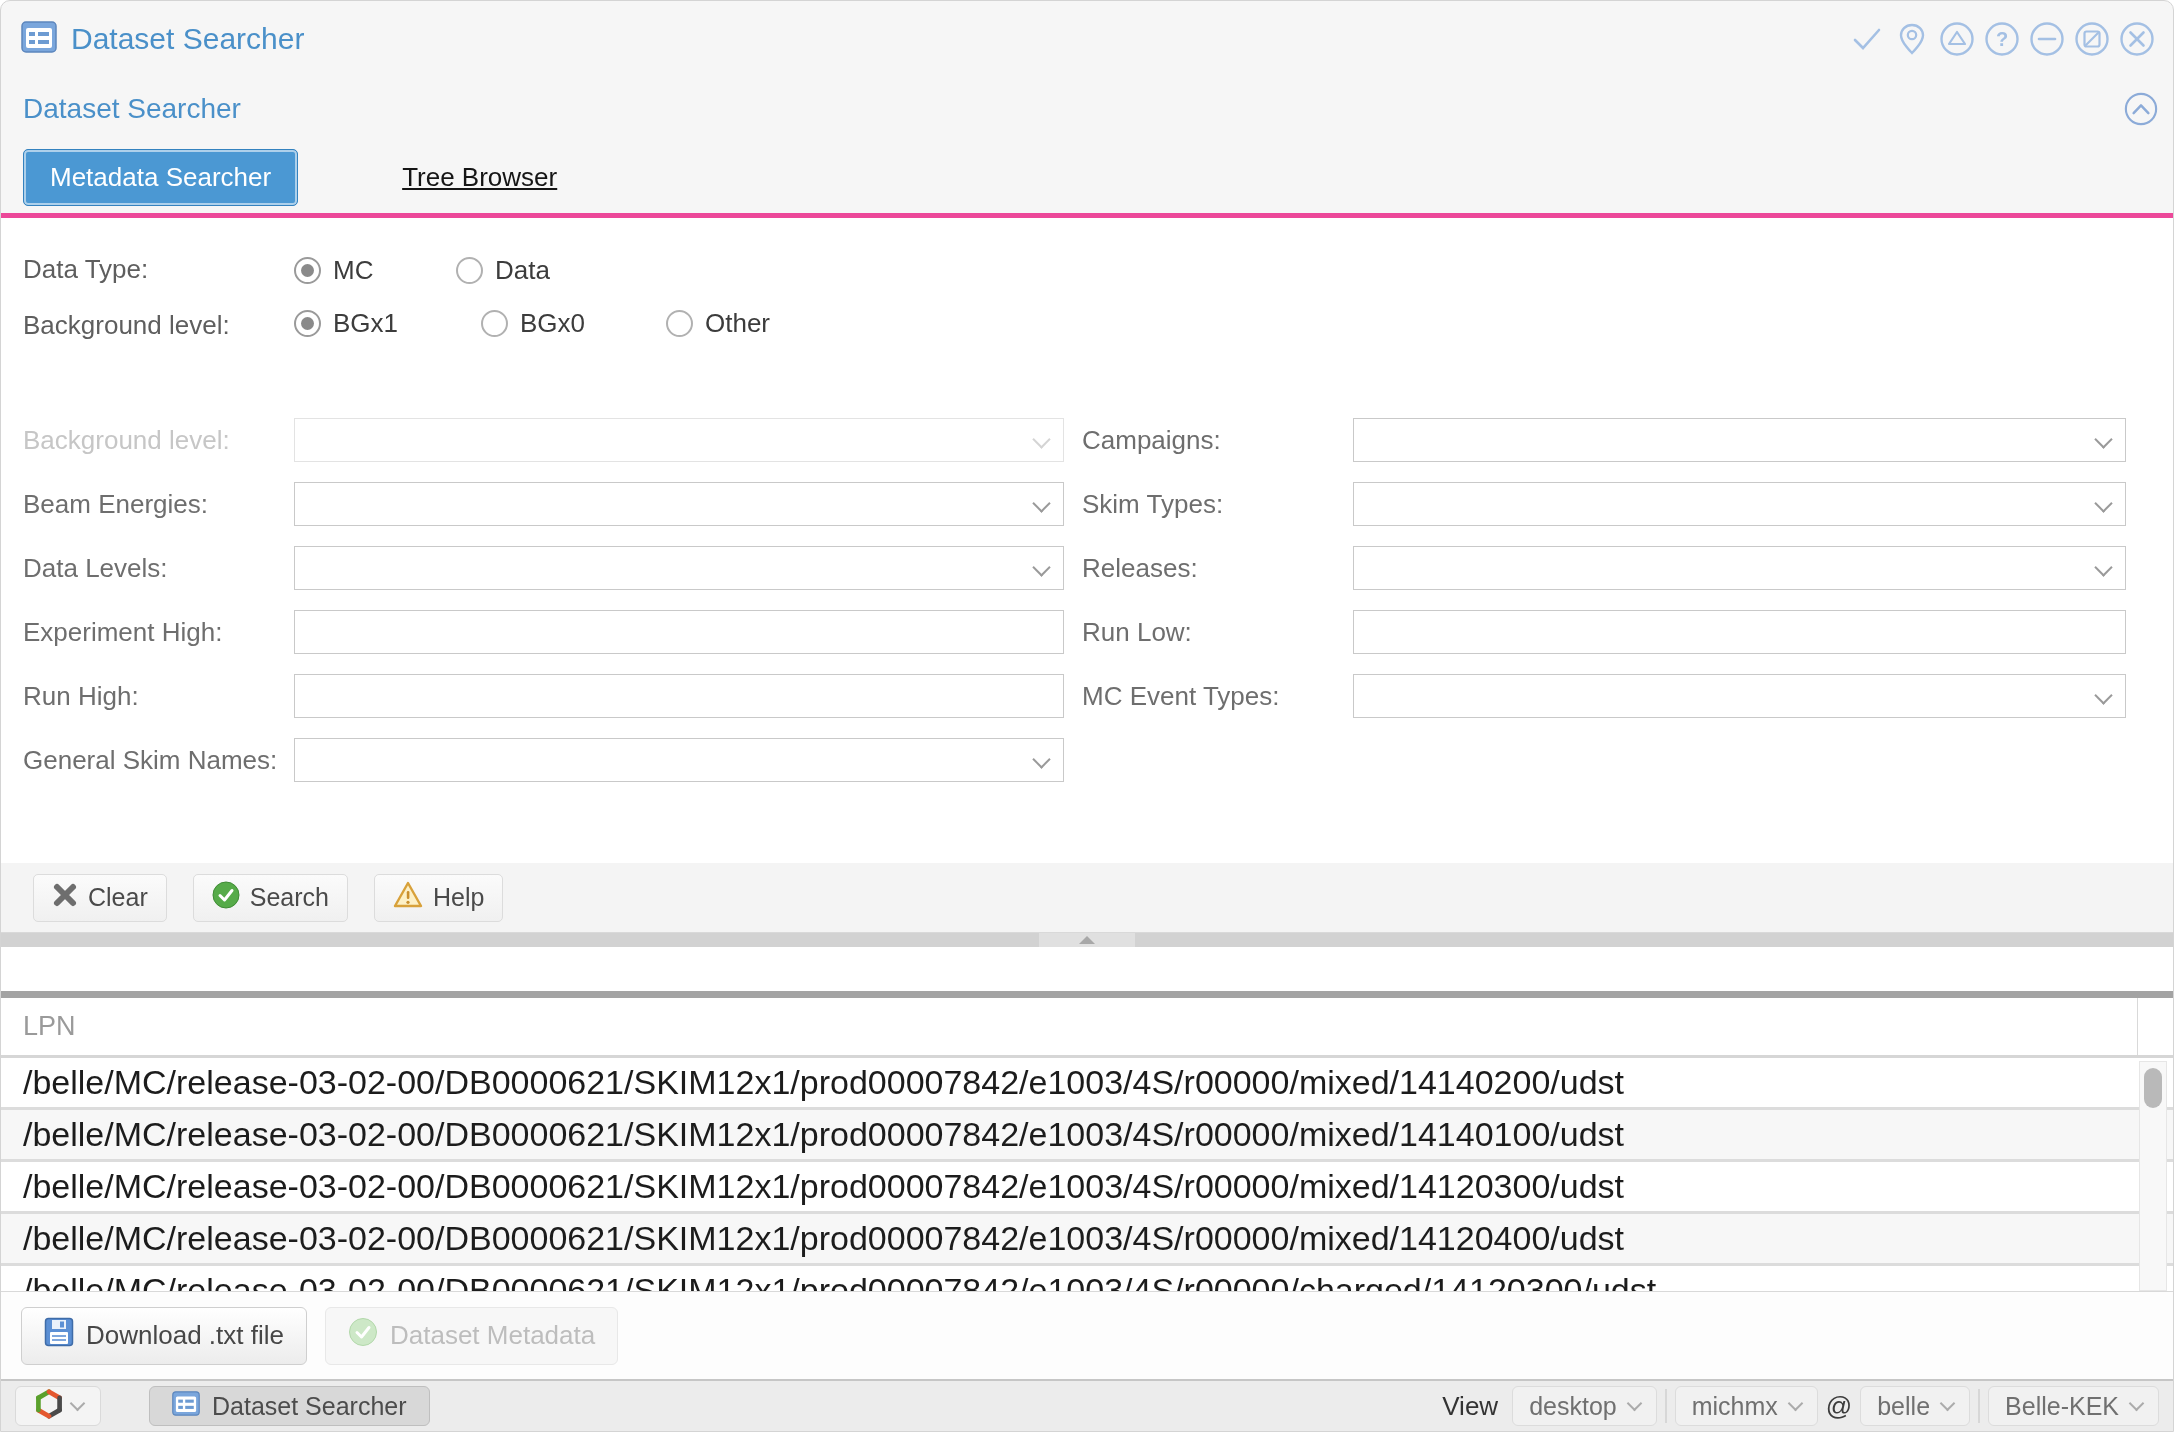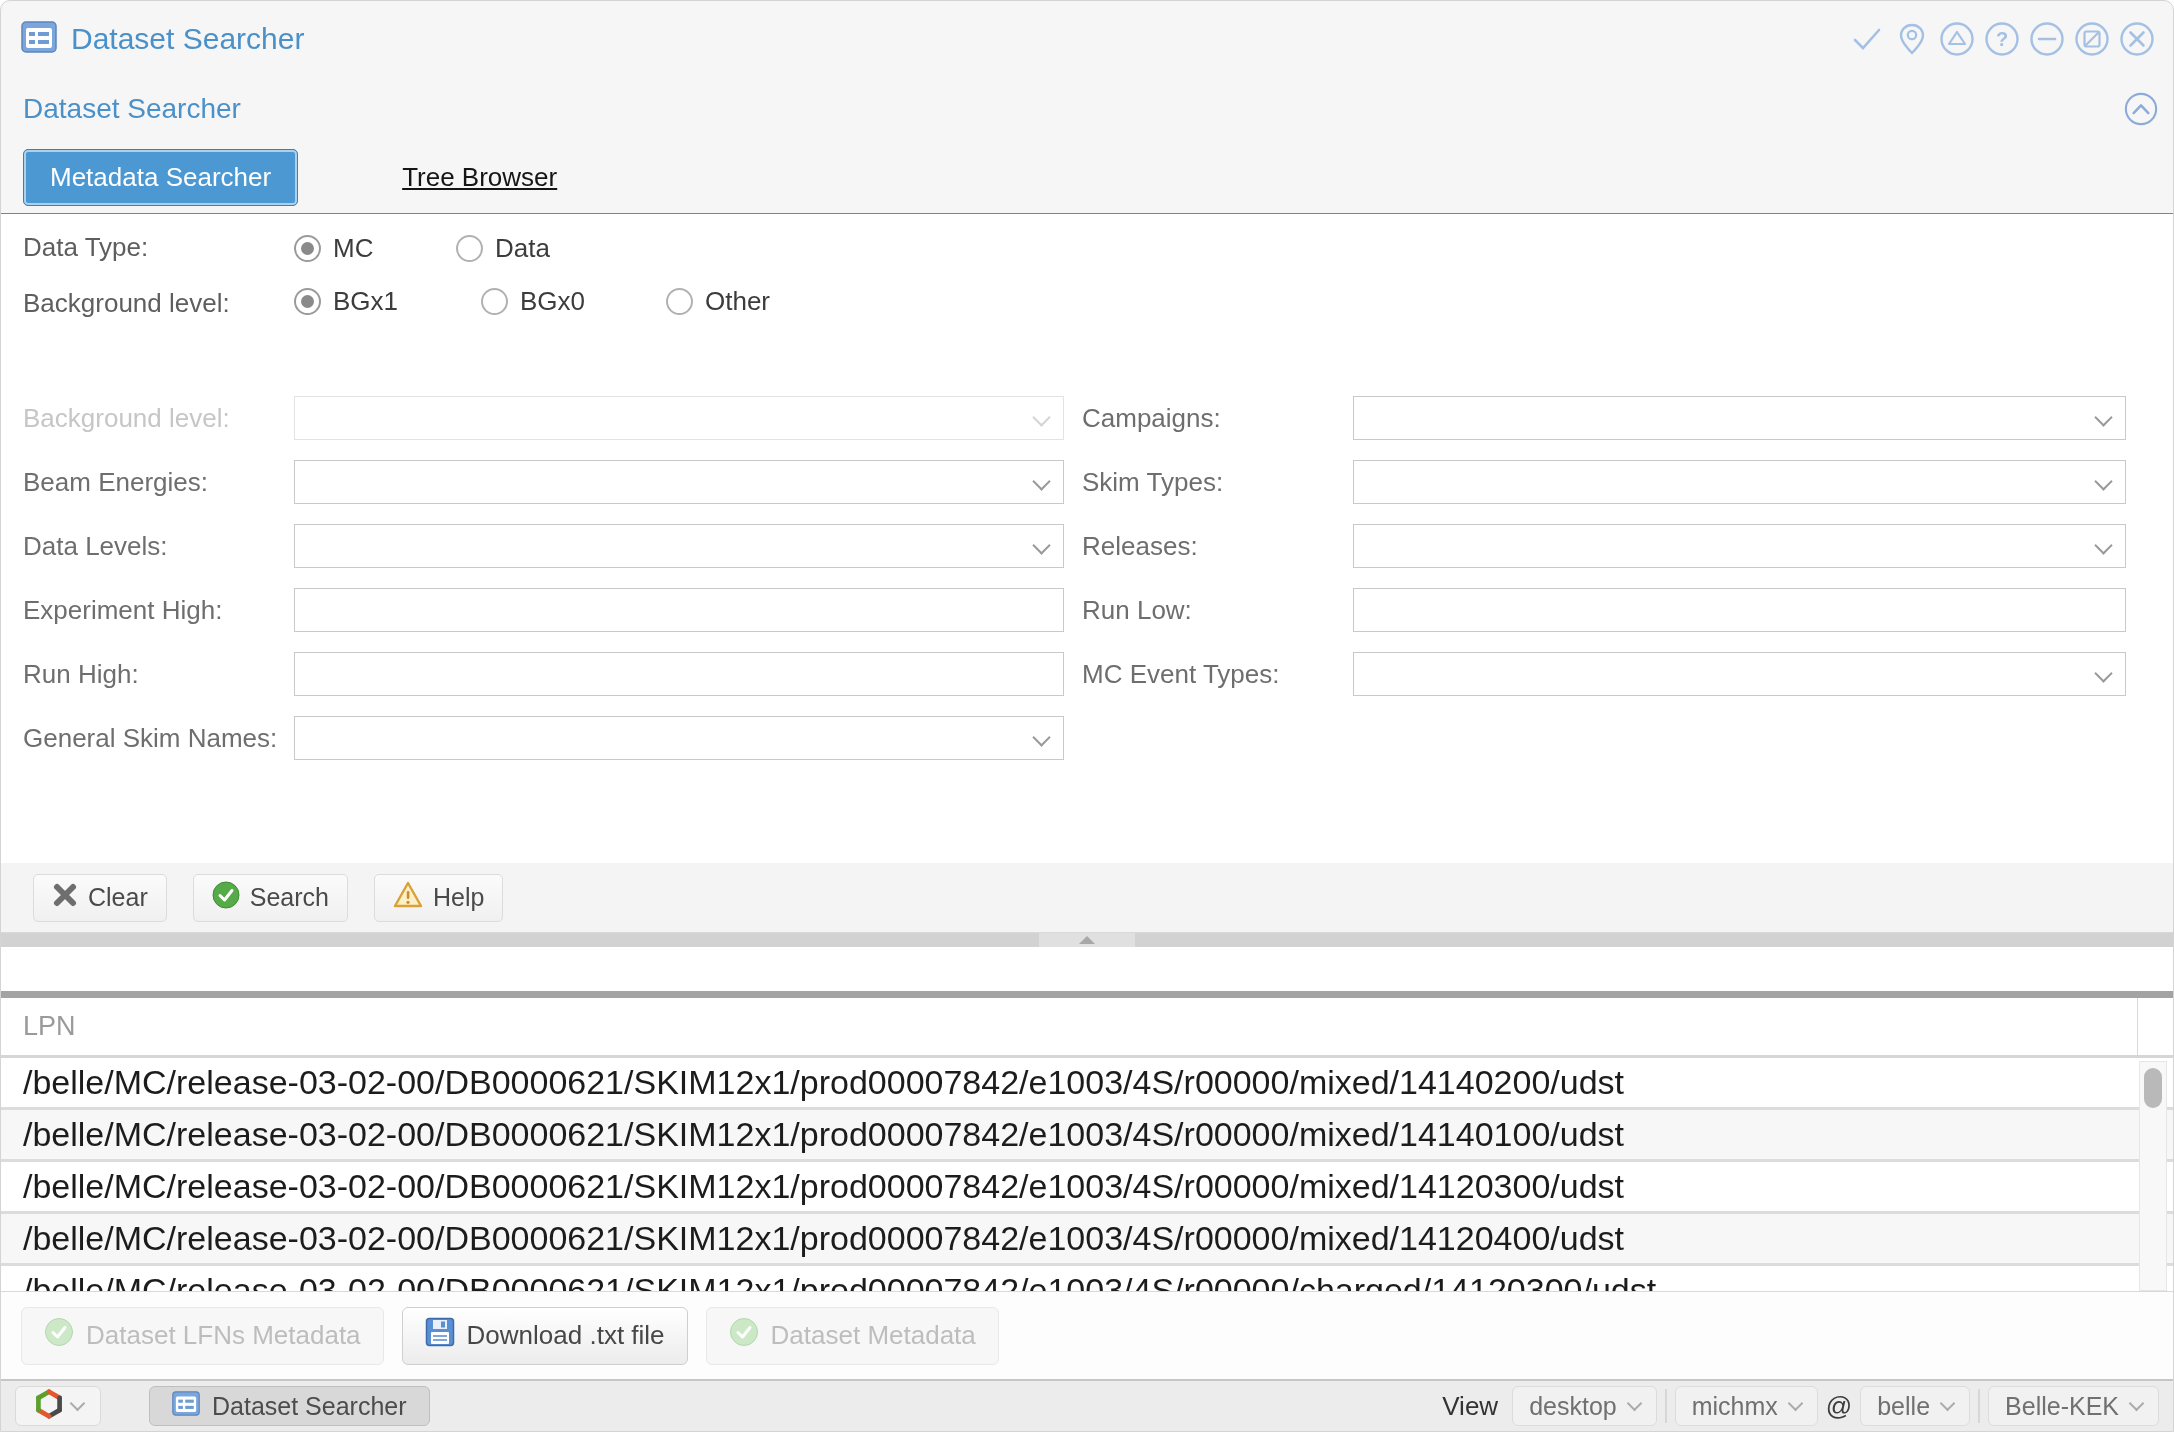--- a/index.html
+++ b/index.html
@@ -54,22 +54,22 @@
   .tab-inactive {
     color: #151515; font-size: 26px;
     margin-left: 104px;
     cursor: pointer;
     text-decoration: underline;
   }
   
   .form-panel {
     height: 650px; flex: none;
     background: #ffffff;
-    border-top: 1px solid #ec4899;
-    padding: 6px 22px 0 22px;
+    border-top: 5px solid #ec4899;
+    padding: 24px 22px 0 22px;
     overflow: hidden;
   }
   .radio-row { display: flex; align-items: flex-start; }
   .radio-row-1 { height: 56px; align-items: center; }
   .radio-row-2 { height: 96px; padding-top: 10px; }
   .radio-label { width: 271px; font-size: 26px; color: #5e5e5e; line-height: 1.35; flex: none; }
   .radio-opt { display: flex; align-items: center; cursor: pointer; }
   .radio-circle {
     width: 27px; height: 27px; border-radius: 50%;
     border: 2px solid #b1b1b1; background: #ffffff;
@@ -455,29 +455,20 @@
     <div class="trow alt">/belle/MC/release-03-02-00/DB0000621/SKIM12x1/prod00007842/e1003/4S/r00000/mixed/14140100/udst</div>
     <div class="trow">/belle/MC/release-03-02-00/DB0000621/SKIM12x1/prod00007842/e1003/4S/r00000/mixed/14120300/udst</div>
     <div class="trow alt">/belle/MC/release-03-02-00/DB0000621/SKIM12x1/prod00007842/e1003/4S/r00000/mixed/14120400/udst</div>
     <div class="trow">/belle/MC/release-03-02-00/DB0000621/SKIM12x1/prod00007842/e1003/4S/r00000/charged/14120300/udst</div>
     <div class="vscroll">
       <div class="vthumb"></div>
     </div>
   </div>
 
   <div class="bottom-toolbar">
-    <button class="bbtn disabled">
-      <span>
-        <svg width="30" height="30" viewBox="0 0 30 30">
-            <circle cx="15" cy="15" r="13.5" fill="#cde8c7" stroke="#b2d8aa" stroke-width="1"></circle>
-            <path d="M9 15.5 L13.5 20 L21 10.5" fill="none" stroke="#ffffff" stroke-width="3" stroke-linecap="round" stroke-linejoin="round"></path>
-          </svg>
-      </span>
-      <span>Dataset LFNs Metadata</span>
-    </button>
     <button class="bbtn enabled">
       <span>
         <svg width="30" height="30" viewBox="0 0 30 30">
             <rect x="1.5" y="1.5" width="27" height="27" rx="3" fill="#5b8fd4" stroke="#3f6ca8" stroke-width="1.5"></rect>
             <rect x="8" y="3" width="14" height="9" fill="#e9f0fa"></rect>
             <rect x="16" y="4.5" width="4" height="6" fill="#5b8fd4"></rect>
             <rect x="6" y="15" width="18" height="12" rx="1" fill="#ffffff"></rect>
             <rect x="8" y="18" width="14" height="2" fill="#7fa7dd"></rect>
             <rect x="8" y="22" width="14" height="2" fill="#7fa7dd"></rect>
           </svg>

